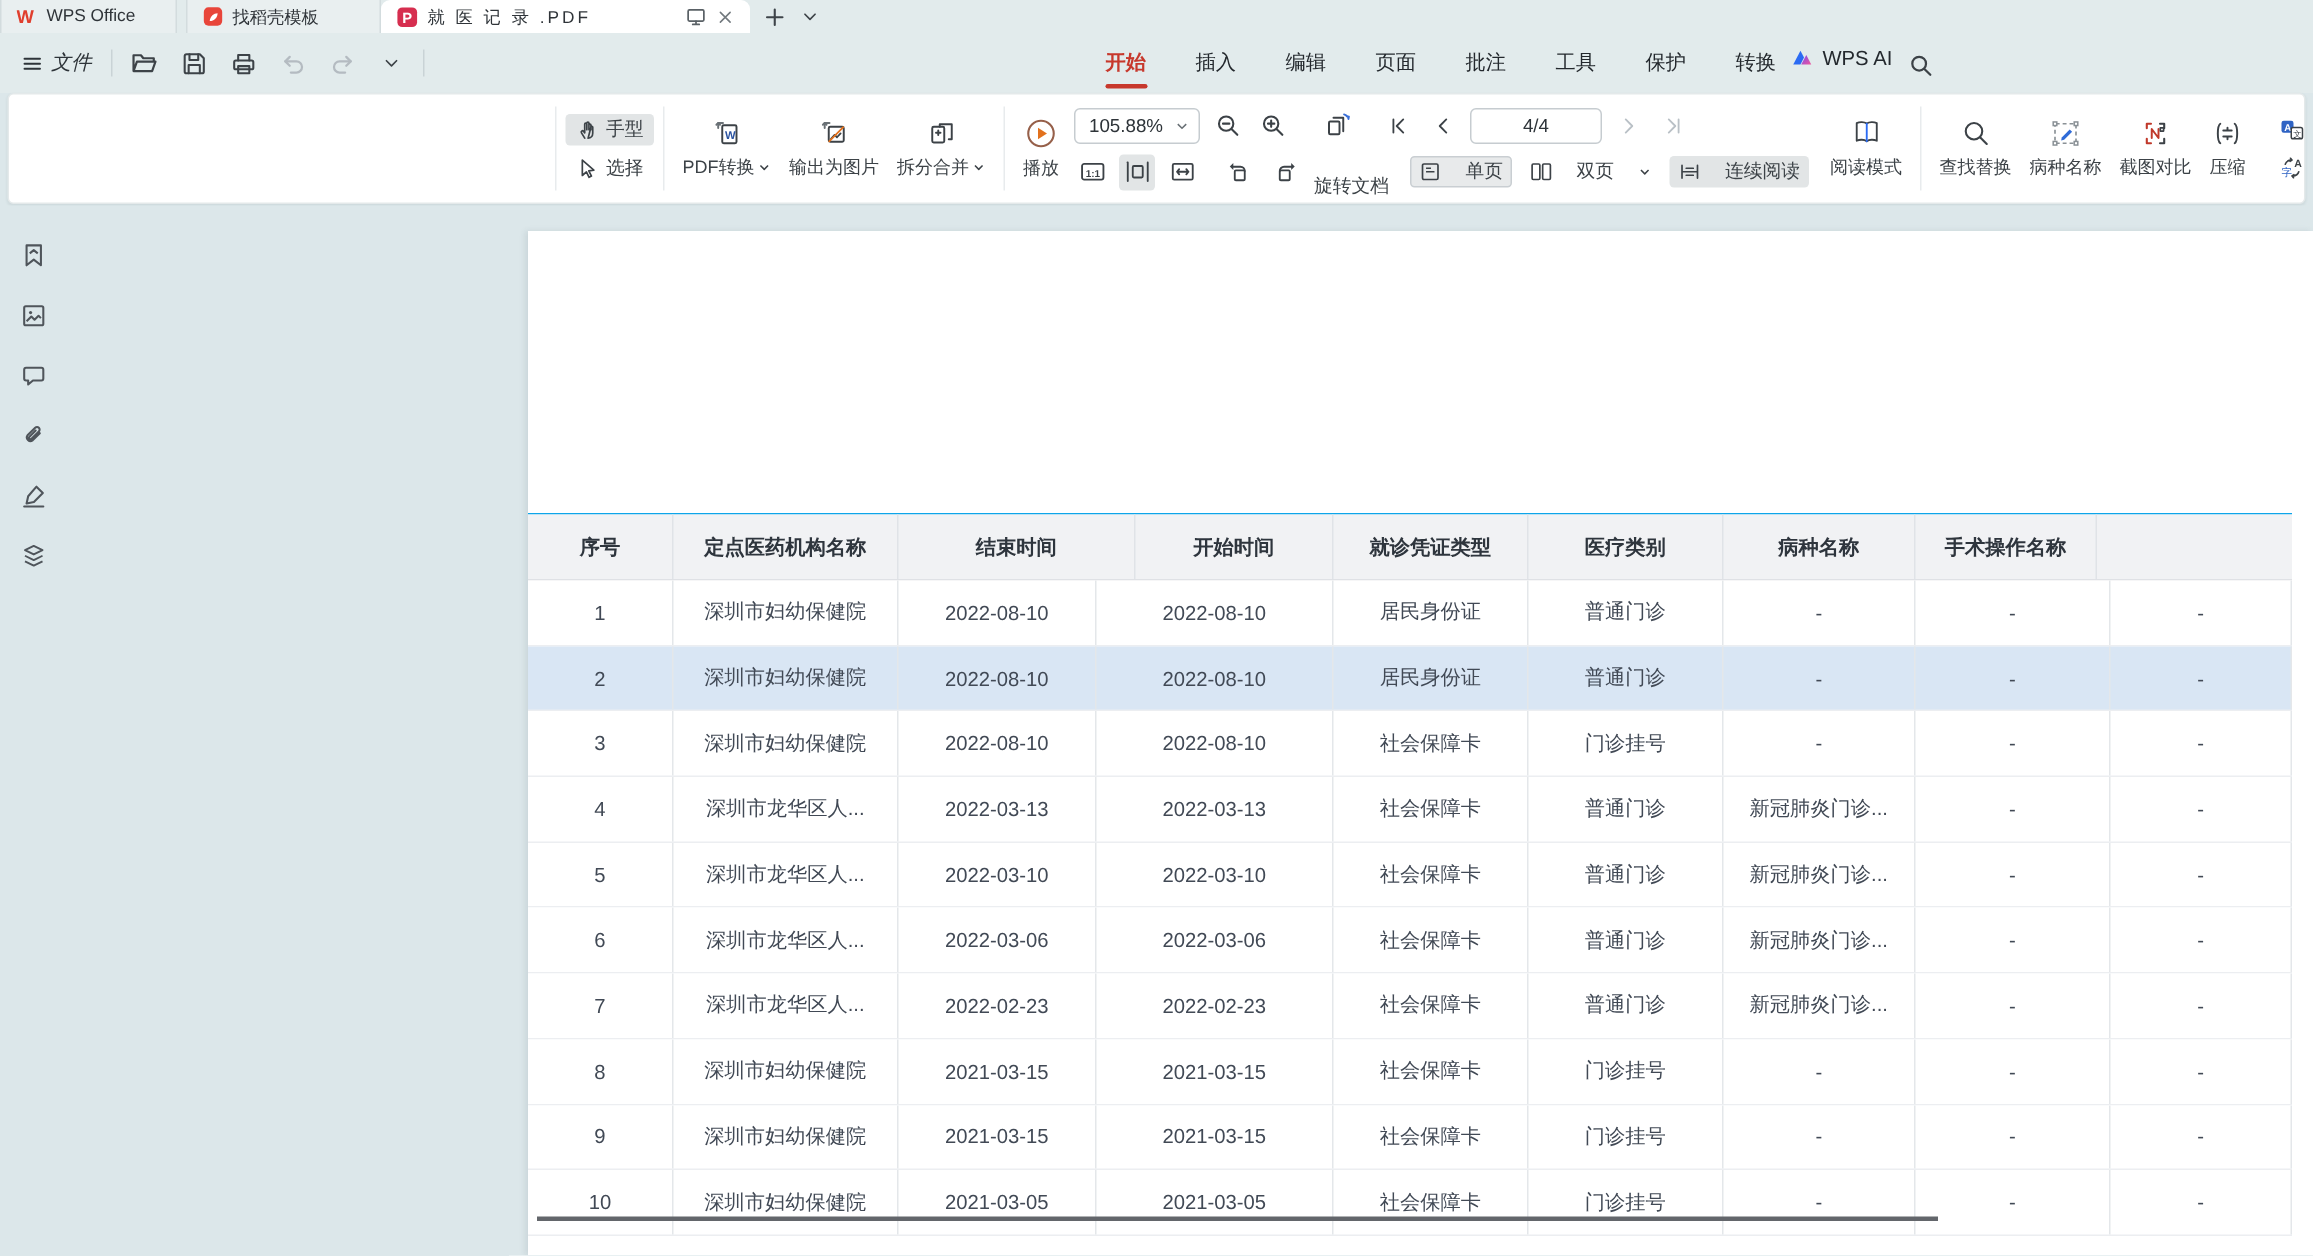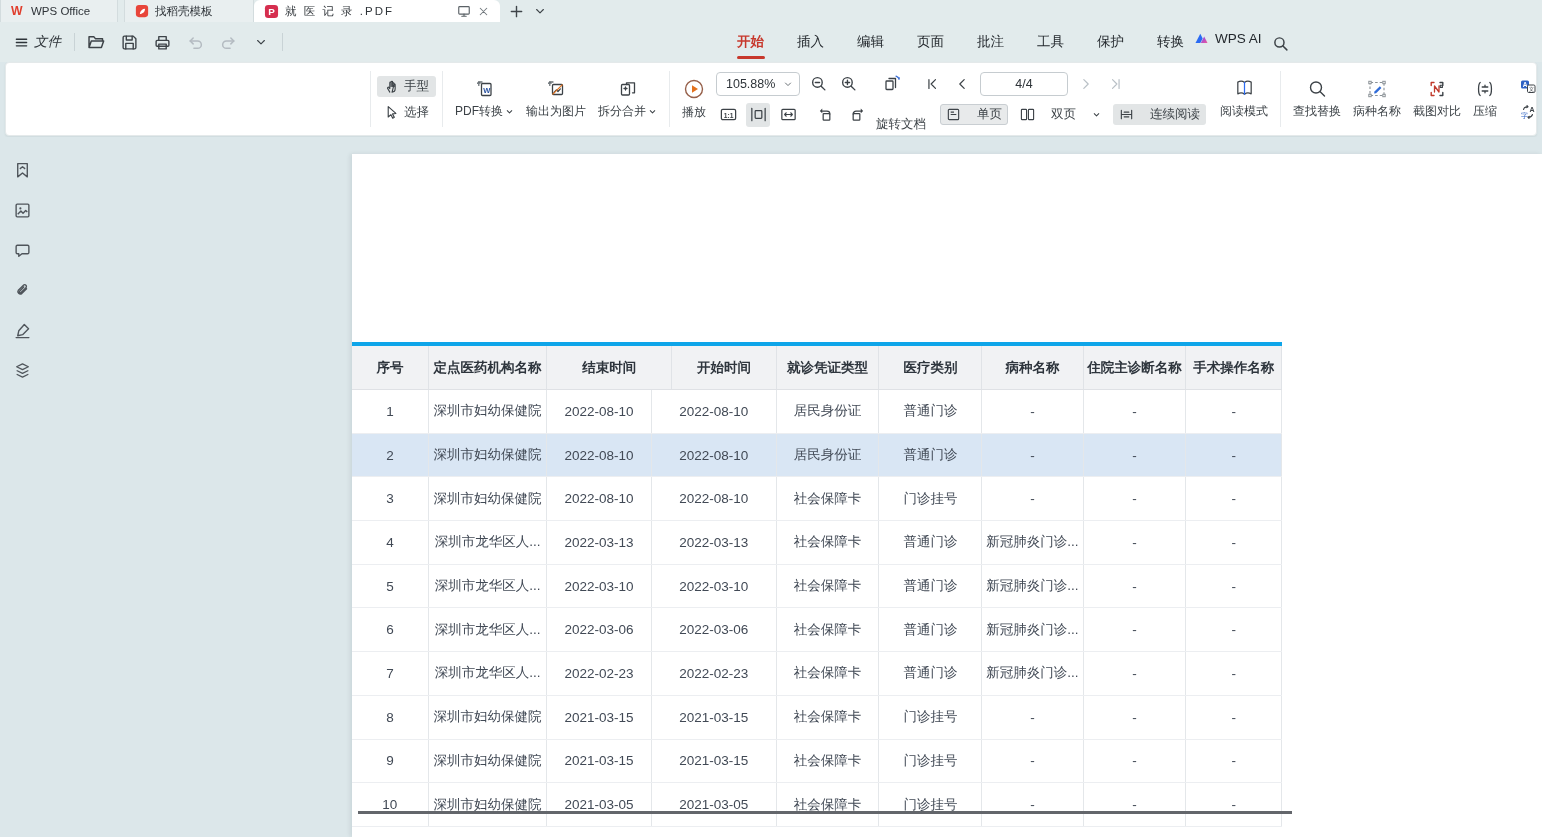--- a/index.html
+++ b/index.html
@@ -44,21 +44,21 @@
   .sq-btn.disabled{color:#b9c0c6;}
   .view-btn{display:flex;align-items:center;gap:16px;font-size:12.5px;color:#3c4247;padding:2px 6px;border-radius:3px;white-space:nowrap;}
   .view-btn.sel{background:#e8eaeb;border:1px solid #c9ced2;padding:1px 5px;}
   .view-btn.on{background:#e2e5e6;}
   .txt-label{font-size:12.5px;color:#3c4247;white-space:nowrap;padding:0 2px;margin-top:19px;}
   
   .main{position:absolute;left:0;top:137px;width:1542px;height:700px;background:#dce7ea;overflow:hidden;}
   .side-icons{position:absolute;left:13px;top:24px;display:flex;flex-direction:column;gap:22px;color:#4f555b;}
   .side-ic{width:18px;height:18px;display:flex;align-items:center;justify-content:center;}
   .page{position:absolute;left:352px;top:17px;width:1190px;height:683px;background:#ffffff;box-shadow:-2px 0 4px rgba(50,70,80,.10);}
-  .doc-table{position:absolute;left:0;top:188px;width:930px;border-top:4px solid #0ea5e9;}
+  .doc-table{position:absolute;left:0;top:188px;width:1176px;border-top:1px solid #0ea5e9;}
   .thead{display:flex;height:43px;background:#f1f2f4;border-bottom:1px solid #dfe1e5;}
   .th{box-sizing:border-box;display:flex;align-items:center;justify-content:center;font-size:13.5px;font-weight:bold;color:#2e353d;border-right:1px solid #e0e3e7;}
   .tr{display:flex;height:42.7px;border-bottom:1px solid #eceef1;background:#ffffff;}
   .tr.hl{background:#d9e6f4;}
   .td{box-sizing:border-box;display:flex;align-items:center;justify-content:center;font-size:13.5px;color:#414955;border-right:1px solid #e4e7ea;overflow:hidden;white-space:nowrap;}
   .table-endline{position:absolute;left:6px;top:657px;width:934px;height:3px;background:#63666b;}
 </style>
 </head>
 <body>
 
@@ -481,21 +481,20 @@
   <div class="page">
     <div class="doc-table">
       <div class="thead" id="thead">
           <div class="th" style="width: 97px;">序号</div>
           <div class="th" style="width: 150px;">定点医药机构名称</div>
           <div class="th" style="width: 158px;">结束时间</div>
           <div class="th" style="width: 132px;">开始时间</div>
           <div class="th" style="width: 130px;">就诊凭证类型</div>
           <div class="th" style="width: 130px;">医疗类别</div>
           <div class="th" style="width: 128px;">病种名称</div>
-          <div class="th" style="width: 130px;">住院主诊断名称</div>
           <div class="th" style="width: 121px;">手术操作名称</div>
         </div>
       <div id="tbody">
           <div class="tr">
             <div class="td" style="width: 97px;">1</div>
             <div class="td" style="width: 150px;">深圳市妇幼保健院</div>
             <div class="td" style="width: 132px;">2022-08-10</div>
             <div class="td" style="width: 158px;">2022-08-10</div>
             <div class="td" style="width: 130px;">居民身份证</div>
             <div class="td" style="width: 130px;">普通门诊</div>

